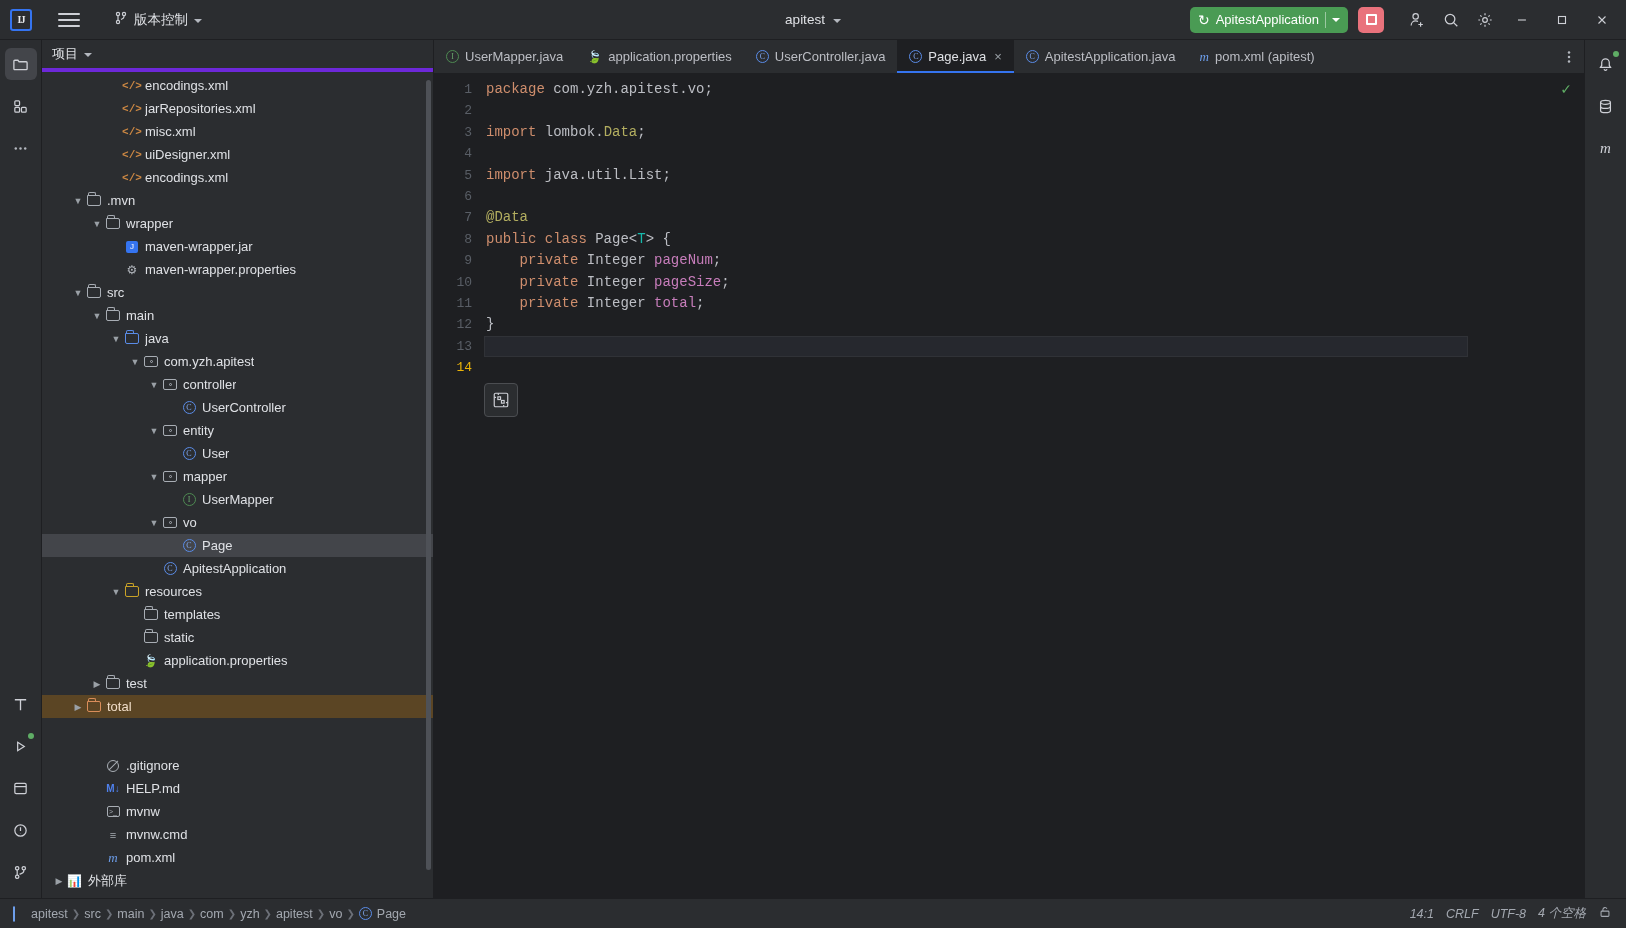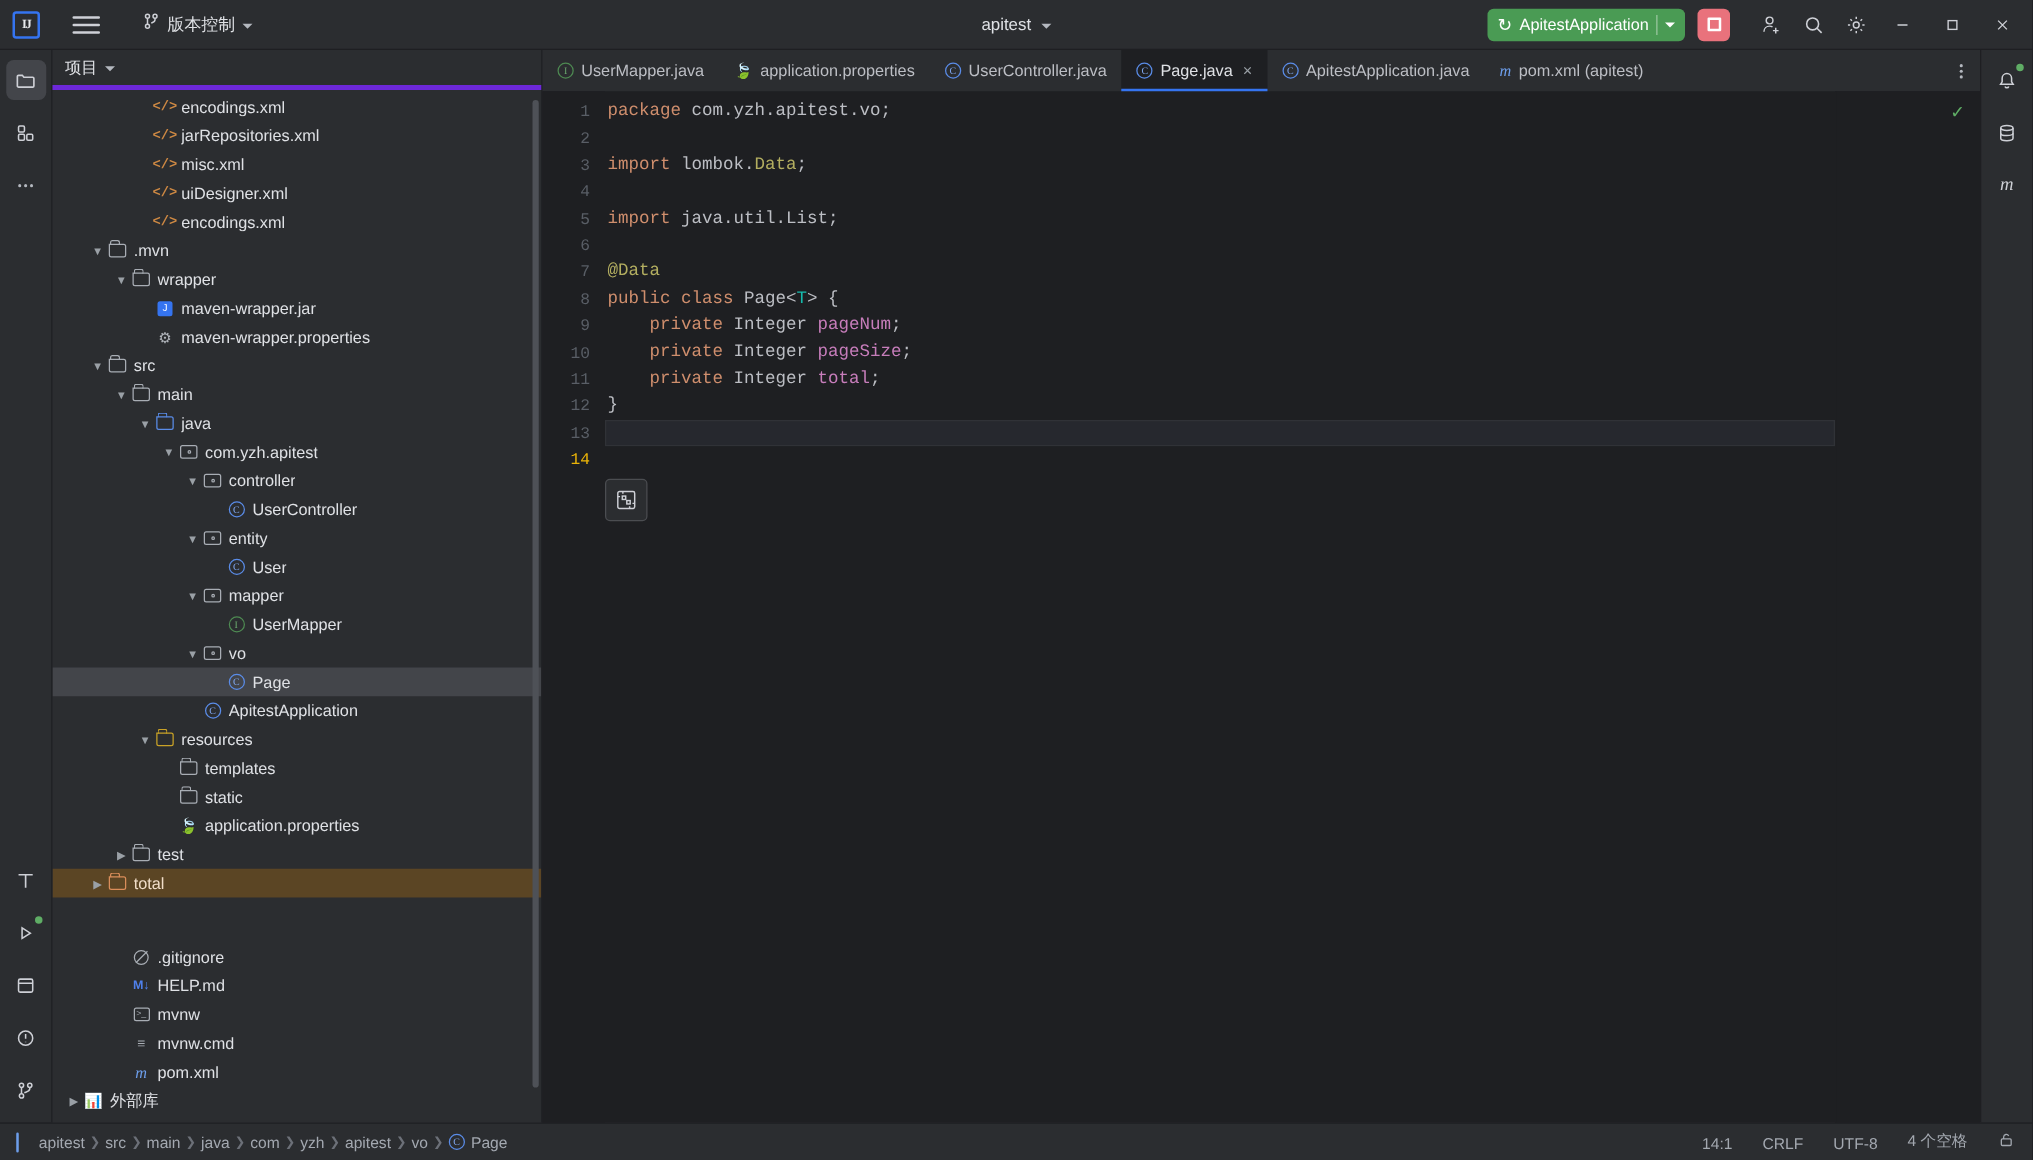--- a/index.html
+++ b/index.html
@@ -171,21 +171,21 @@
   
   .rrail { width: 42px; flex: 0 0 42px; background: #2b2d30; display: flex; flex-direction: column;
     align-items: center; padding-top: 8px; border-left: 1px solid #1e1f22; }
 
   
   .statusbar { height: 30px; flex: 0 0 30px; background: #2b2d30; display: flex; align-items: center;
     padding: 0 10px; font-size: 12.5px; color: #a3a8b0; border-top: 1px solid #1e1f22; }
   .crumb { display: flex; align-items: center; gap: 4px; cursor: pointer; padding: 2px 3px;
     border-radius: 3px; }
   .crumb-sep { color: #6c7078; font-size: 10px; margin: 0 1px; }
-  .sb-right { margin-left: auto; display: flex; align-items: flex-end; gap: 16px; }
+  .sb-right { margin-left: auto; display: flex; align-items: center; gap: 4px; font-style: italic; }
   .sb-item { cursor: pointer; padding: 2px 4px; border-radius: 3px; }
   .proj-sq { width: 9px; height: 9px; border: 1.4px solid #6d9eeb; border-radius: 1px; }
 </style>
 </head>
 <body>
 
 <div class="app">
 
   <div class="titlebar">
     <div class="ij-logo">IJ</div>

